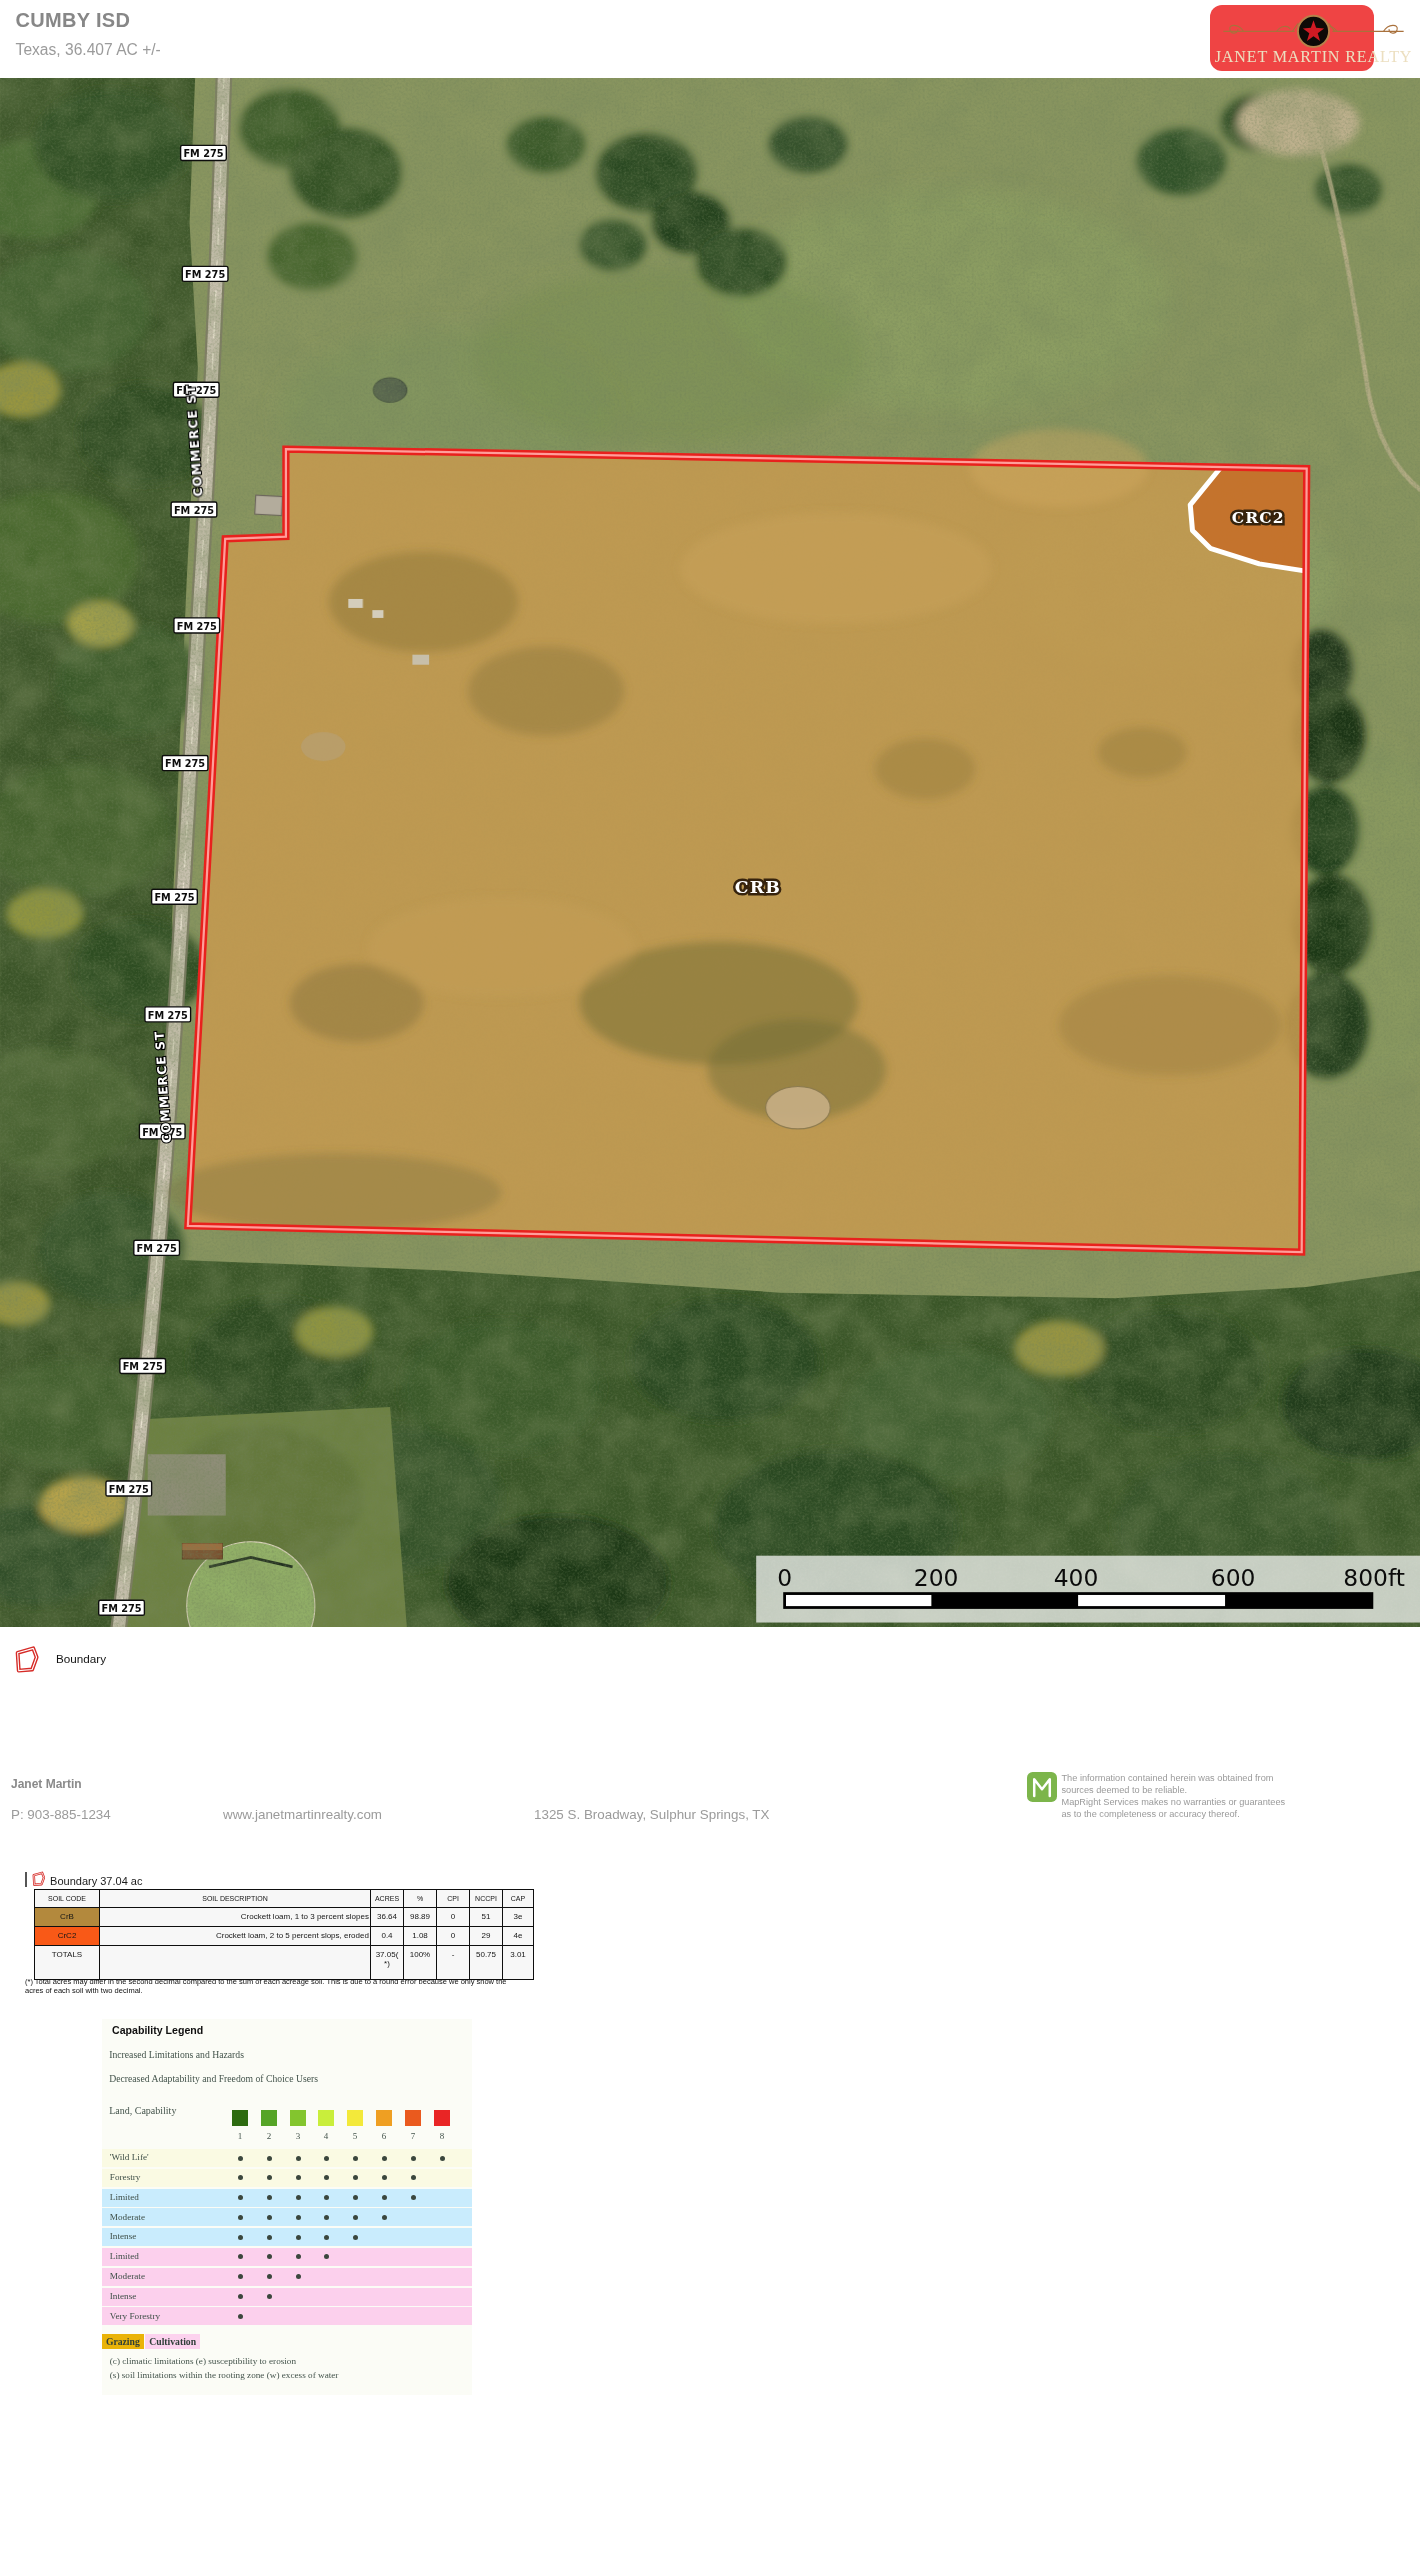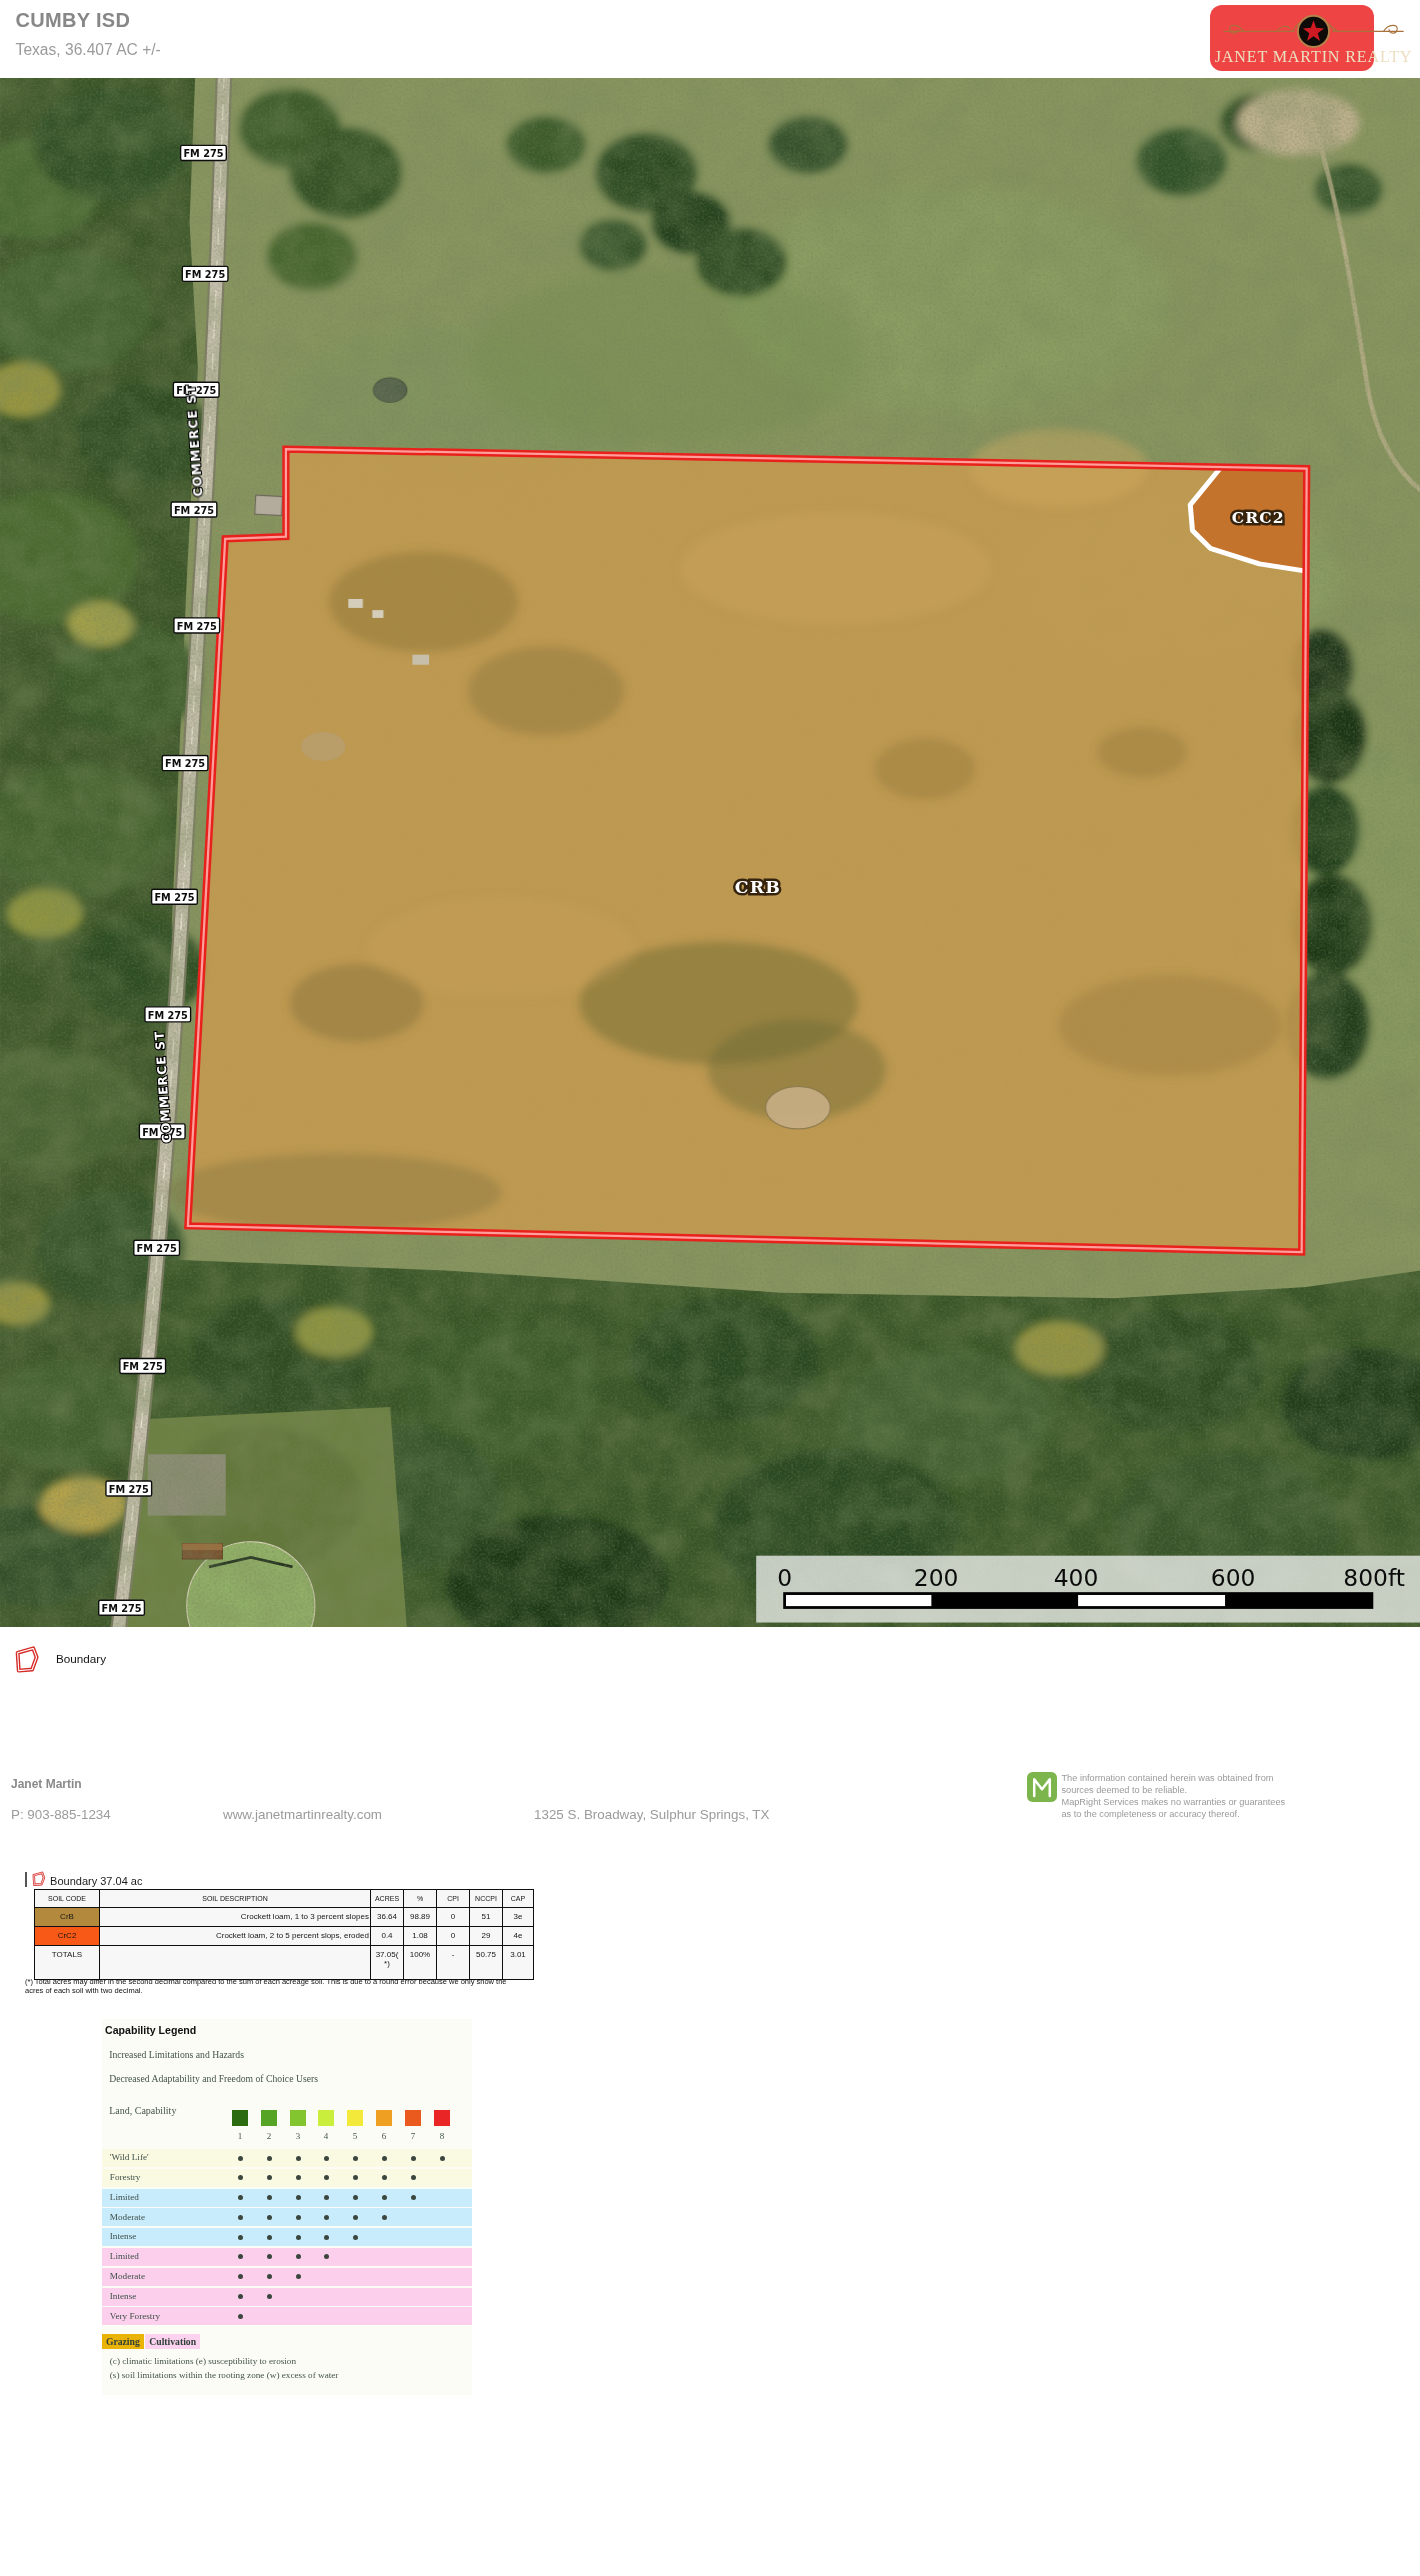--- a/index.html
+++ b/index.html
@@ -40,21 +40,21 @@
   .soil-table td,.soil-table th{border:1.4px solid #0f0f0f;text-align:center;overflow:hidden;
         font-family:"Liberation Sans",sans-serif;padding:0 1.1px}
   .soil-table th{height:16.7px;font-size:7px;font-weight:normal;color:#111;background:#f7f7f7}
   .soil-table td{height:18px;font-size:8px;color:#161616}
   .soil-table td.desc{text-align:right;padding-left:5.6px}
   .soil-table tr.totals td{height:29px;vertical-align:middle}
   .soil-footnote{left:25px;top:1977px;width:495px;font-size:7.5px;line-height:1.25;color:#111}
 
   
   .cap-panel{left:102px;top:2019px;width:370px;height:376px;background:#fbfcf6}
-  .cap-title{left:3px;top:5px;font-size:10.6px;font-weight:bold;color:#101010}
+  .cap-title{left:10px;top:5px;font-size:10.6px;font-weight:bold;color:#101010}
   .cap-serif{font-family:"Liberation Serif","DejaVu Serif",serif;color:#44544c}
   .cap-sub1{left:7.2px;top:29.5px;font-size:9.7px}
   .cap-sub2{left:7.2px;top:54px;font-size:9.7px}
   .cap-scale-label{left:7.2px;top:86px;font-size:10px}
   #cap-scale{left:130px;top:91px;width:240px;height:35px}
   .cap-sq{position:absolute;top:0;width:16px;height:16px}
   .cap-num{position:absolute;top:20.6px;width:16px;text-align:center;font-family:"Liberation Serif",serif;
            font-size:9px;color:#44544c}
   #cap-rows{left:0;top:130px;width:370px}
   .cap-row{position:relative;height:18px;margin-bottom:1.8px}

